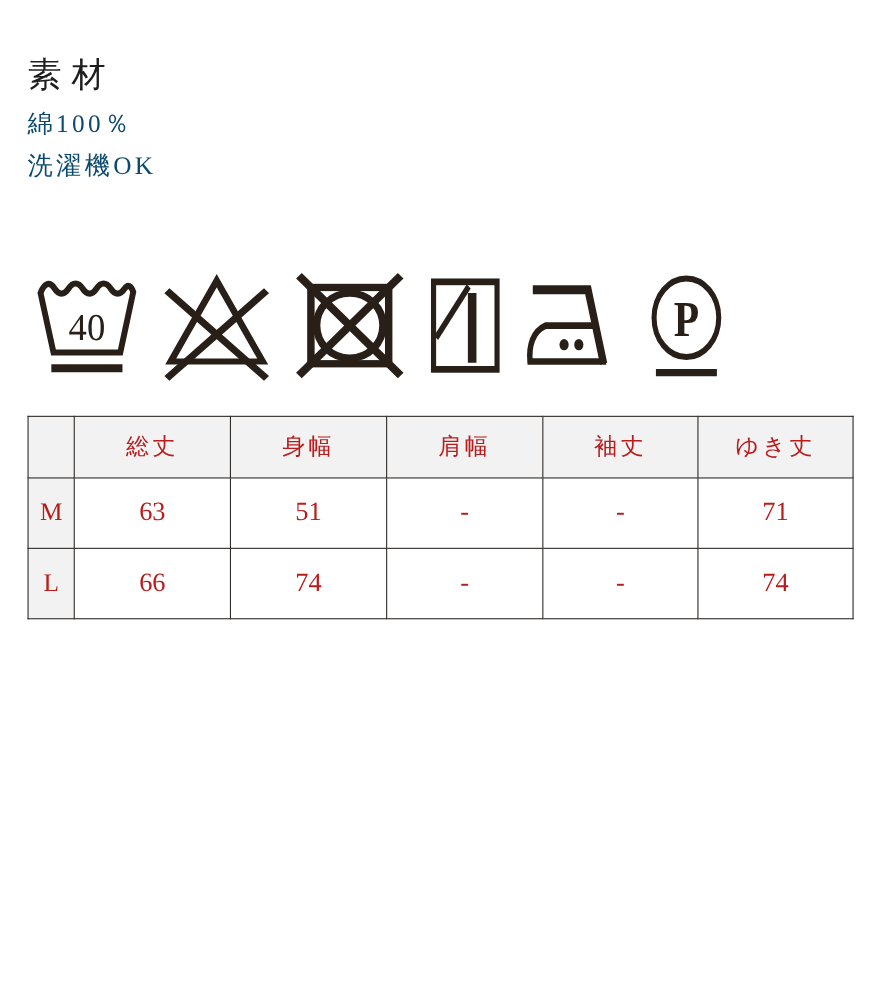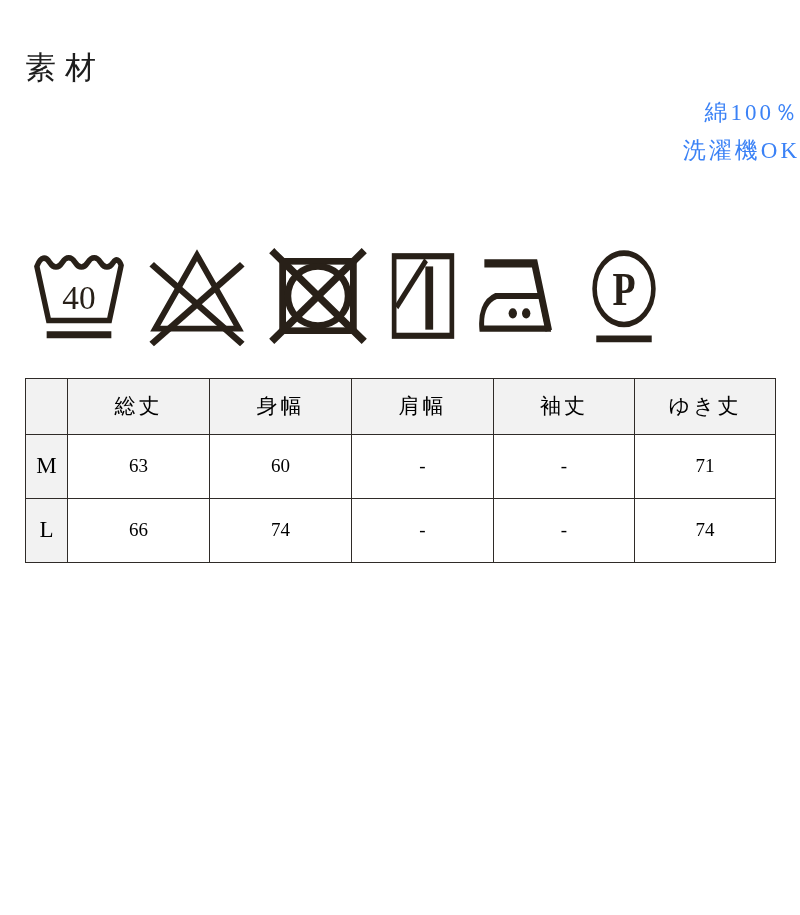--- a/index.html
+++ b/index.html
@@ -19,22 +19,21 @@
     font-weight: 500;
     line-height: 1.15;
     letter-spacing: 9px;
     color: #1e1e1e;
   }
   .section-sub {
     font-size: 23px;
     font-weight: 400;
     line-height: 1.15;
     letter-spacing: 3px;
-    color: #3b82f6;
-    text-align: right;
+    color: #0c4a6e;
   }
   .material-heading { padding-top: 50px; }
   .material-value   { margin-top: 14px; }
   .laundry-heading  { margin-top: 92px; }
   .laundry-note     { margin-top: 12px; }
   .icon-row {
     margin-top: 80px;
     height: 102px;
     display: flex;
     align-items: flex-start;
@@ -47,36 +46,36 @@
     margin-top: 31px;
     border-collapse: collapse;
     table-layout: fixed;
     width: 750px;
   }
   .size-table th, .size-table td {
     border: 1.5px solid #2f2b28;
     text-align: center;
     vertical-align: middle;
     font-weight: 400;
-    color: #000000;
+    color: #b91c1c;
   }
   .size-table thead tr { height: 56px; }
   .size-table tbody tr { height: 64px; }
   .size-table thead th {
     background: #f2f2f2;
     font-size: 21px;
     letter-spacing: 3px;
   }
   .size-table tbody th {
     background: #f2f2f2;
     font-size: 23px;
   }
   .size-table tbody td {
     background: #ffffff;
-    font-size: 19px;
+    font-size: 24px;
   }
   .care-symbol-text {
     font-family: "Liberation Serif", "DejaVu Serif", serif;
   }
 </style>
 </head>
 <body>
 
 <div class="page">
 
@@ -146,21 +145,21 @@
         <th>身幅</th>
         <th>肩幅</th>
         <th>袖丈</th>
         <th>ゆき丈</th>
       </tr>
     </thead>
     <tbody>
       <tr>
         <th>M</th>
         <td>63</td>
-        <td>60</td>
+        <td>51</td>
         <td>-</td>
         <td>-</td>
         <td>71</td>
       </tr>
       <tr>
         <th>L</th>
         <td>66</td>
         <td>74</td>
         <td>-</td>
         <td>-</td>

